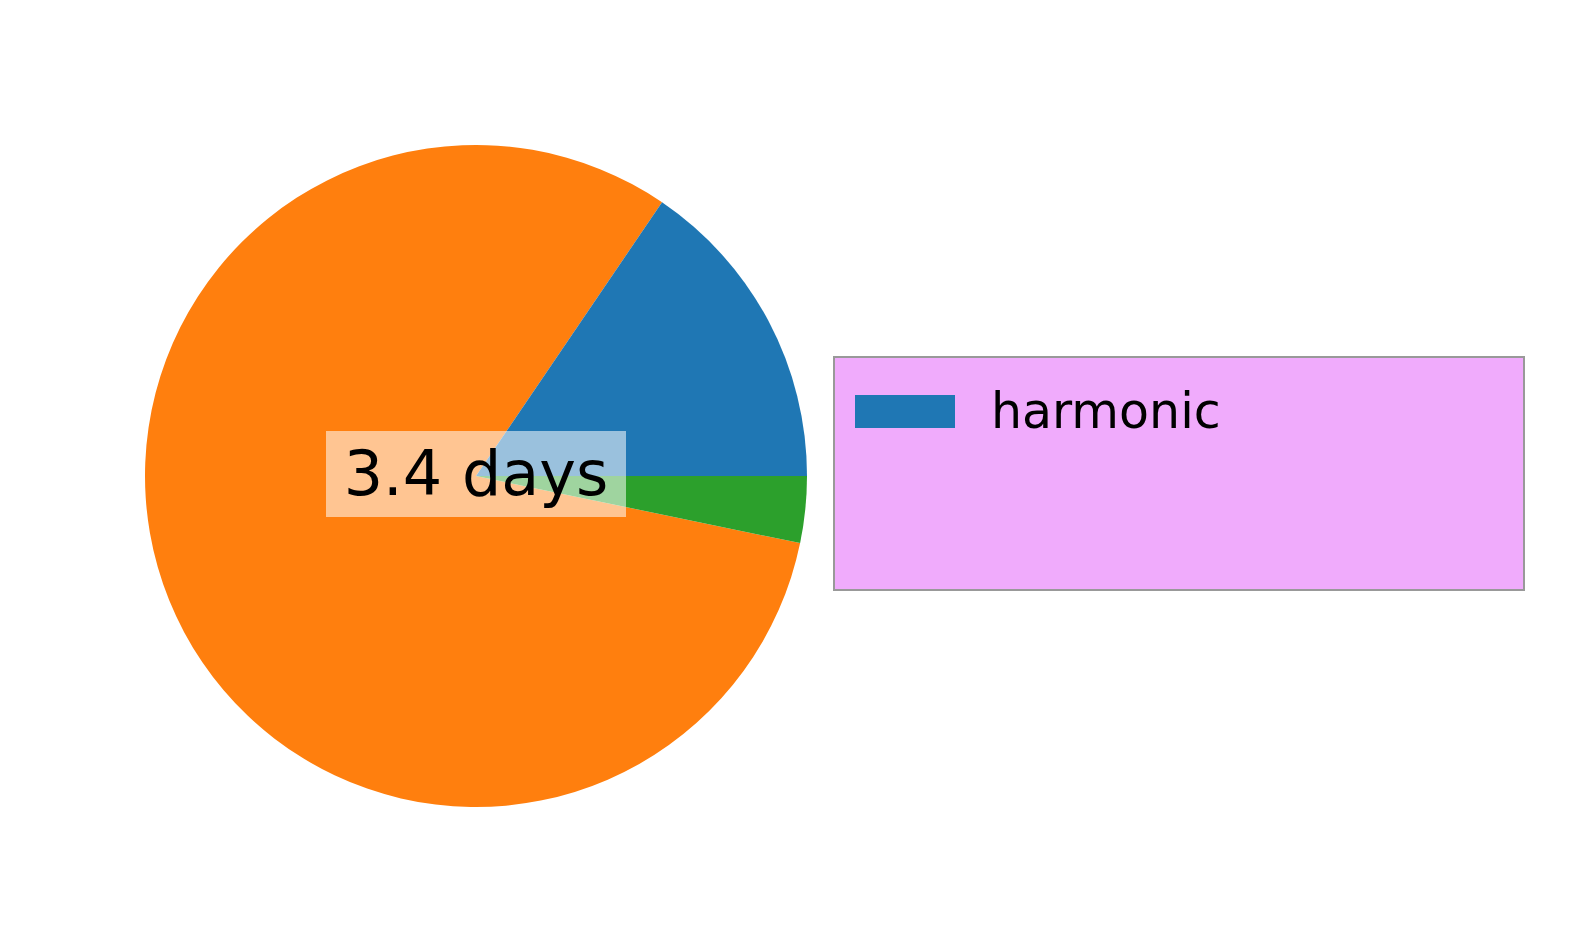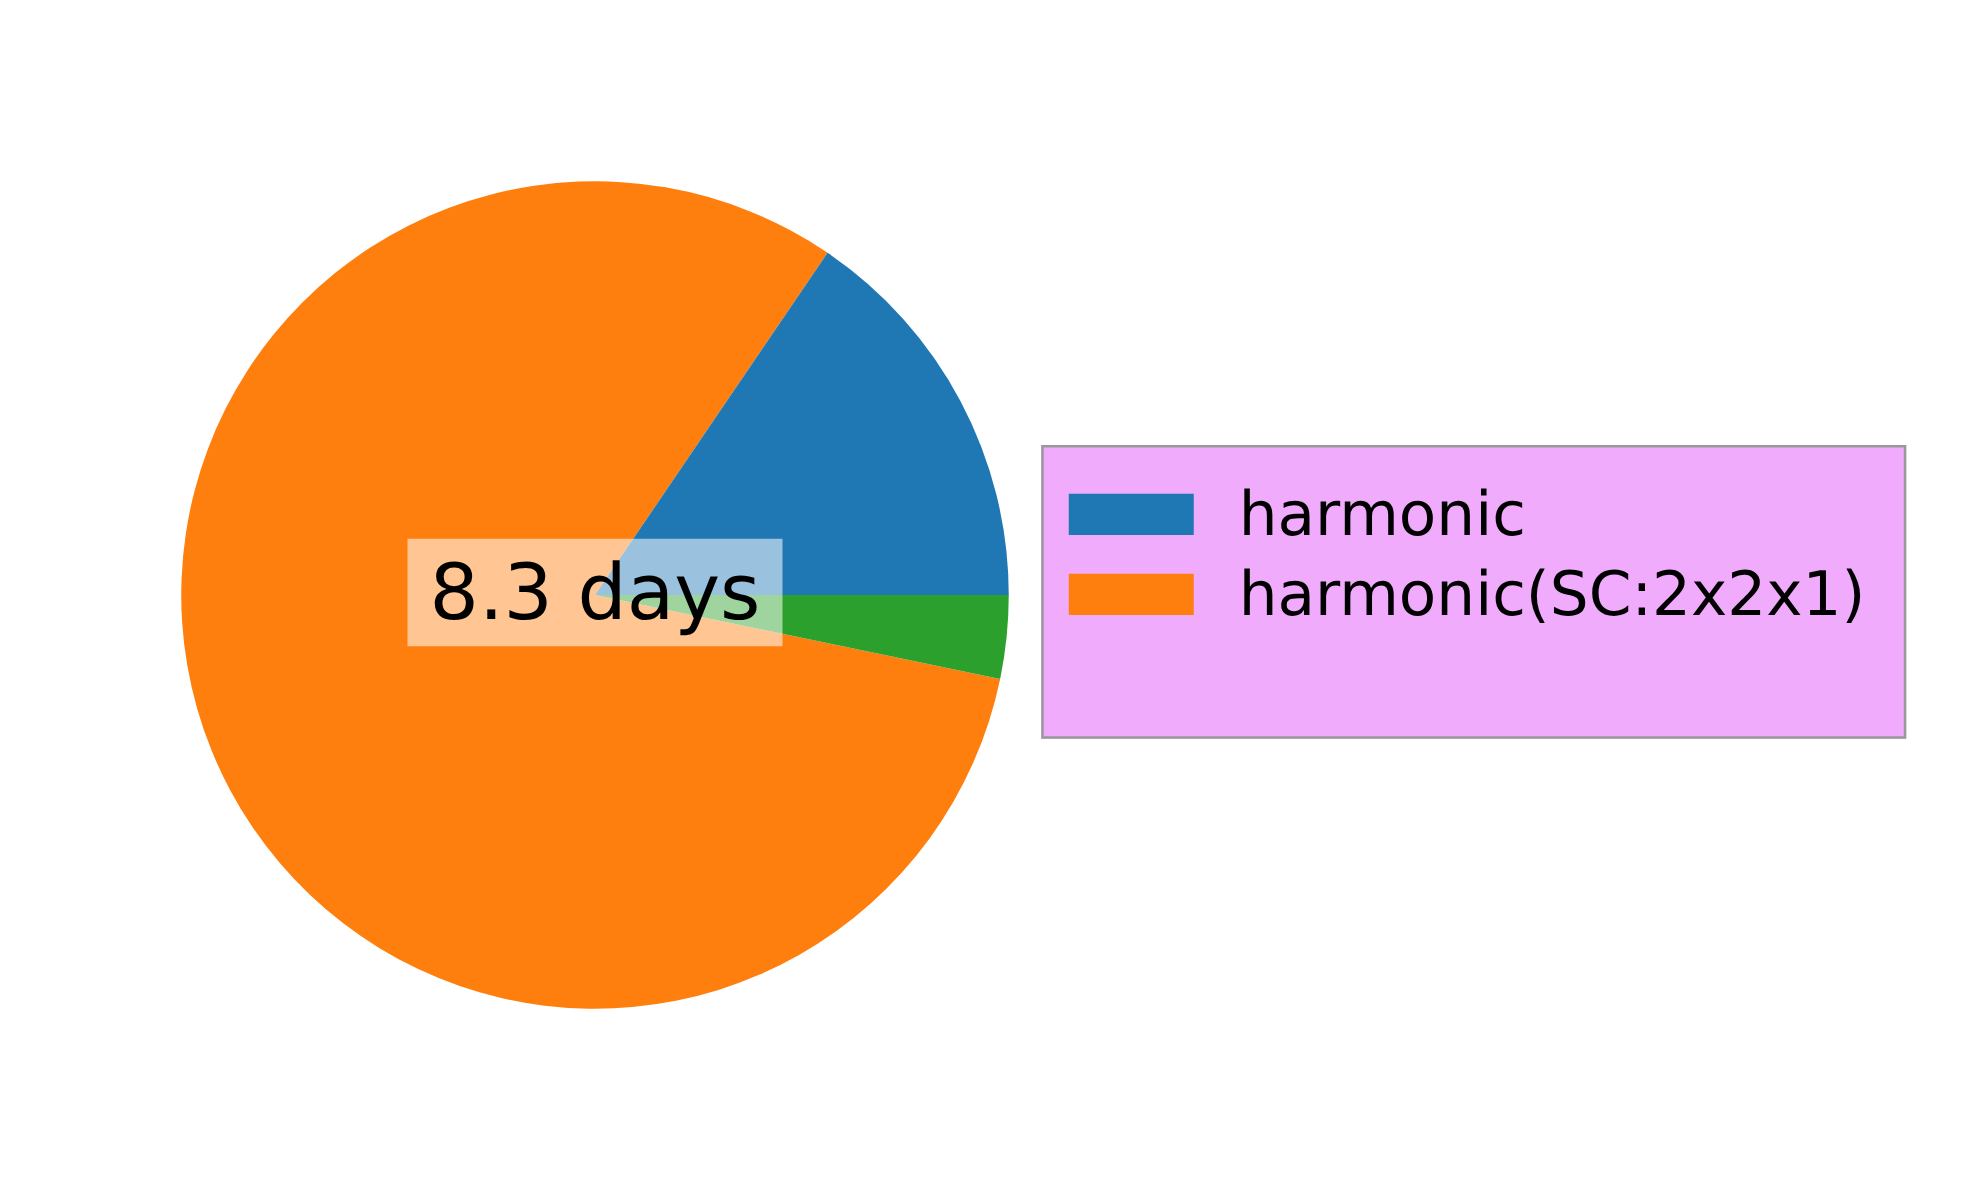--- a/index.html
+++ b/index.html
@@ -93,31 +93,27 @@
 
       <path d="M 331 331 L 655.12 398.12 A 331 331 0 1 1 517.05 57.24 Z" fill="#ff7f0e"></path>
 
       <path d="M 331 331 L 517.05 57.24 A 331 331 0 0 1 662.00 331.00 Z" fill="#1f77b4"></path>
 
       <path d="M 331 331 L 662.00 331.00 A 331 331 0 0 1 655.12 398.12 Z" fill="#2ca02c"></path>
     </svg>
   </div>
 
   <div id="center-label" style="background: rgba(255, 255, 255, 0.55);">
-    <span id="center-label-text">8.3 days</span>
+    <span id="center-label-text">3.4 days</span>
   </div>
 
   <div id="legend" style="border-color: rgb(153, 153, 153); background: #f0abfc;">
 
     <div class="legend-row">
       <span class="legend-swatch" style="background:#1f77b4"></span>
       <span class="legend-text">harmonic</span>
     </div>
 
-    <div class="legend-row">
-      <span class="legend-swatch" style="background:#ff7f0e"></span>
-      <span class="legend-text">harmonic(SC:2x2x1)</span>
-    </div>
 
 
   </div>
 
 </div>
 
 </body></html>

